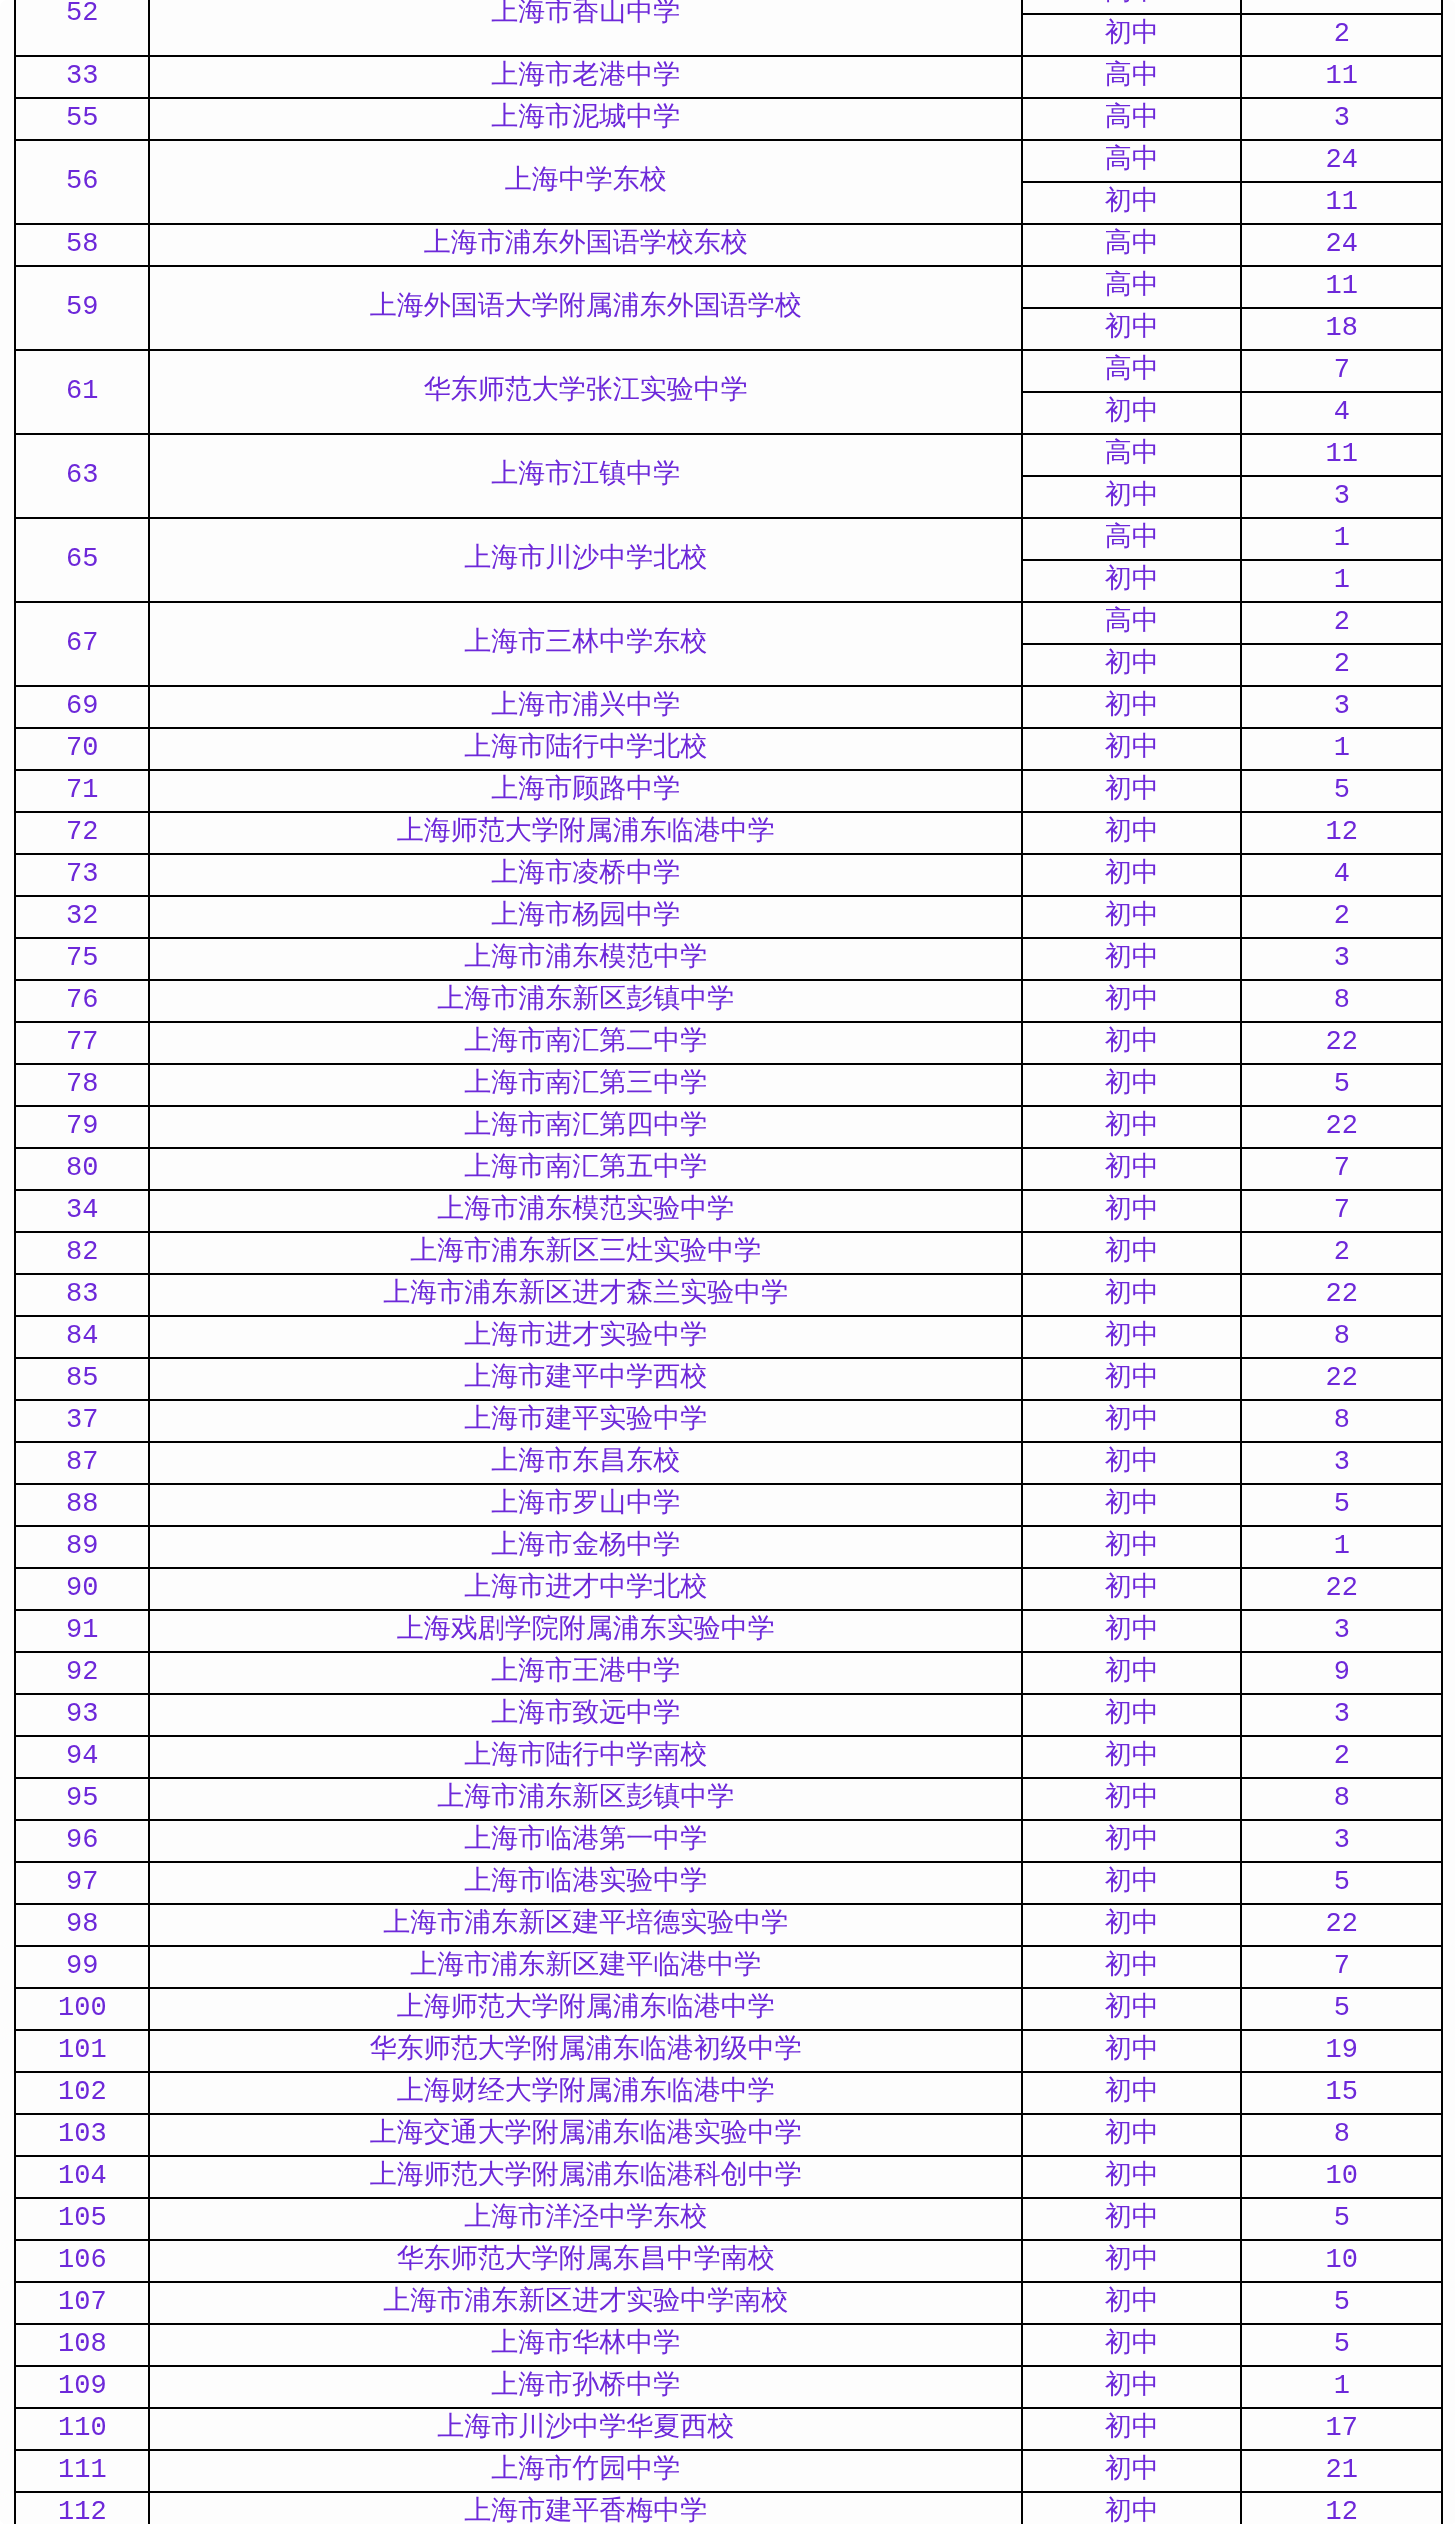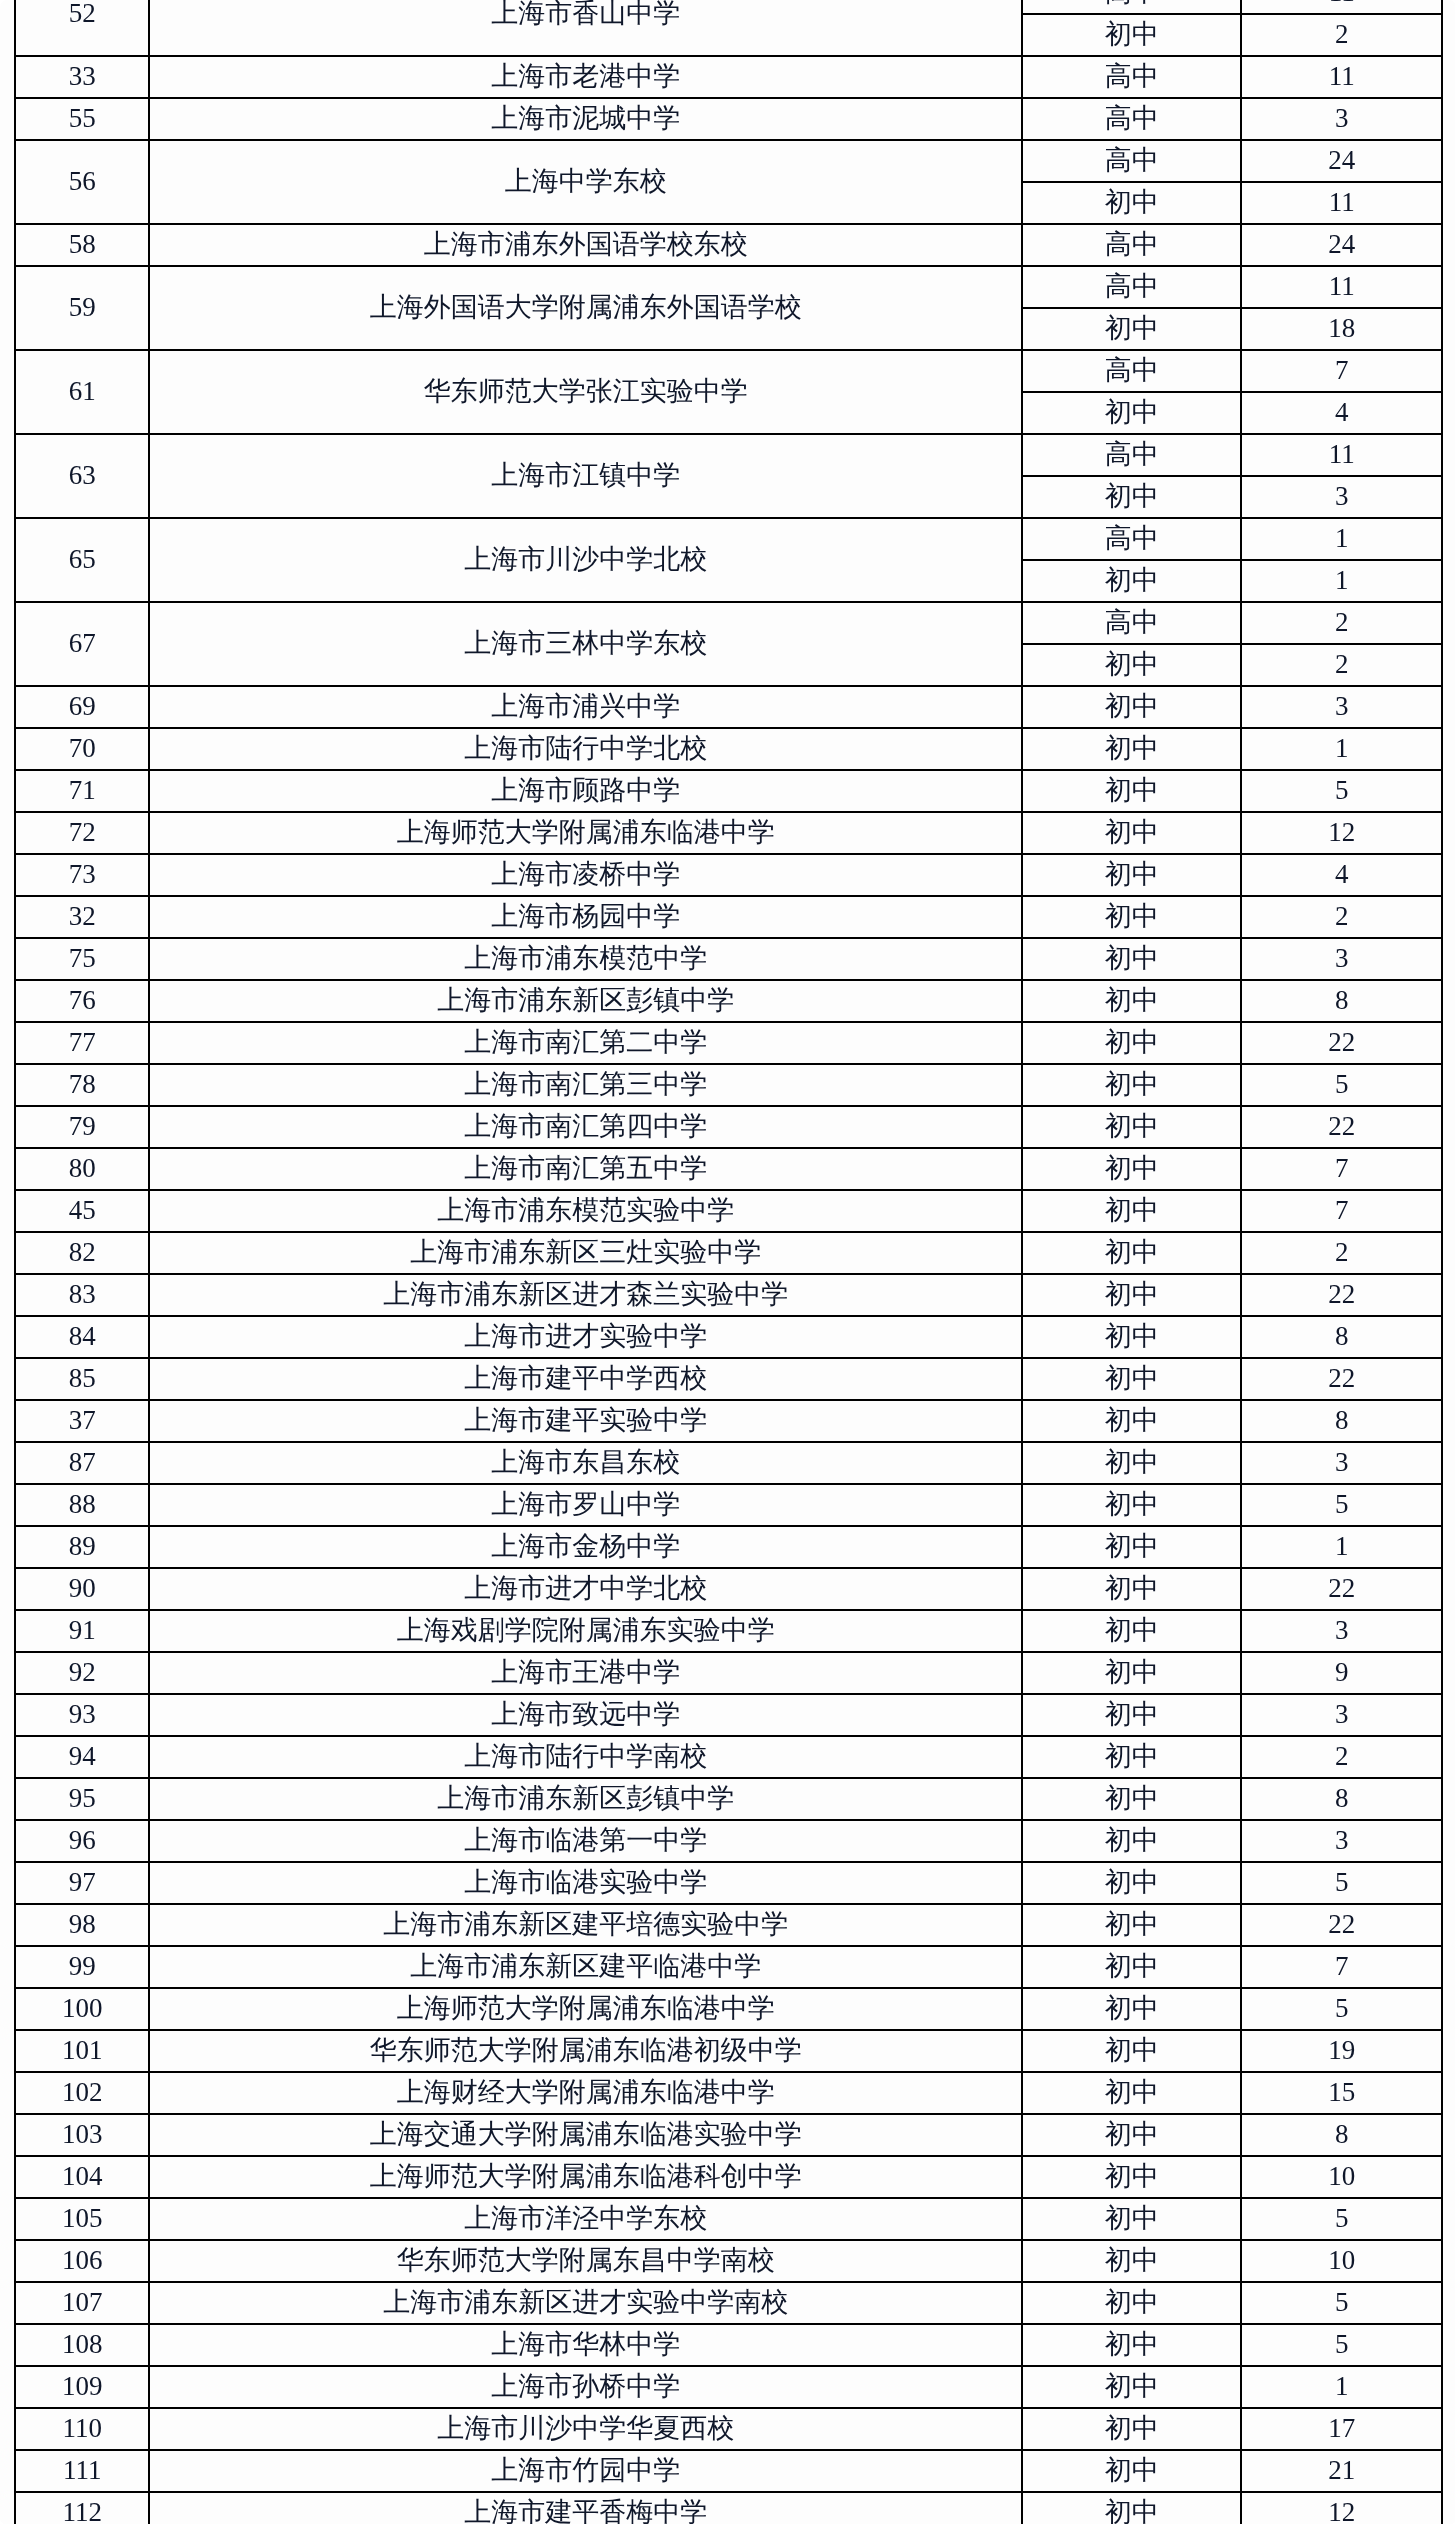--- a/index.html
+++ b/index.html
@@ -6,22 +6,22 @@
     margin: 0;
     padding: 0;
     background: #ffffff;
   }
   #screen {
     position: relative;
     width: 1456px;
     height: 2525px;
     background: #fdfdfd;
     overflow: hidden;
-    font-family: Liberation Serif, serif;
-    color: #0f172a;
+    font-family: Liberation Mono, monospace;
+    color: #6d28d9;
     border-radius: 7px;
   }
   table.roster {
     position: absolute;
     left: 14.3px;
     top: -29px;
     width: 1427px;
     border-collapse: collapse;
     table-layout: fixed;
     background: #fdfdfd;
@@ -208,21 +208,21 @@
           <td>初中</td>
           <td>22</td>
         </tr>
         <tr>
           <td rowspan="1">80</td>
           <td rowspan="1">上海市南汇第五中学</td>
           <td>初中</td>
           <td>7</td>
         </tr>
         <tr>
-          <td rowspan="1">45</td>
+          <td rowspan="1">34</td>
           <td rowspan="1">上海市浦东模范实验中学</td>
           <td>初中</td>
           <td>7</td>
         </tr>
         <tr>
           <td rowspan="1">82</td>
           <td rowspan="1">上海市浦东新区三灶实验中学</td>
           <td>初中</td>
           <td>2</td>
         </tr>

